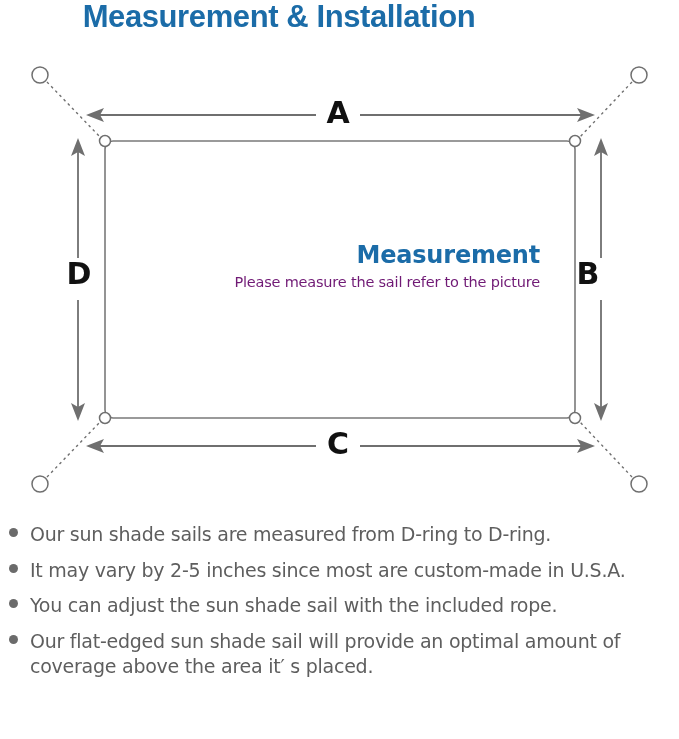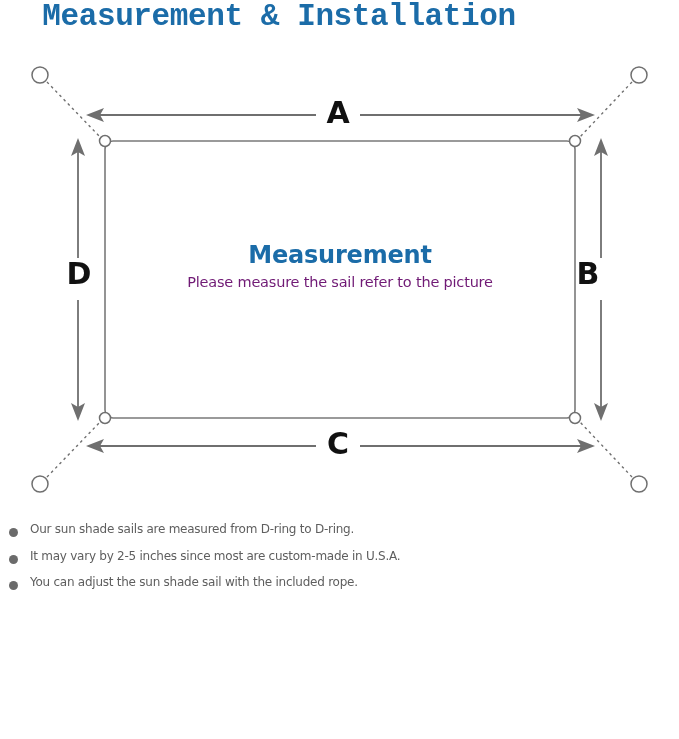--- a/index.html
+++ b/index.html
@@ -16,21 +16,21 @@
     -webkit-font-smoothing: antialiased;
   }
 
   
   #page-title {
     position: absolute;
     left: 0;
     top: -1px;
     width: 558px;
     text-align: center;
-    font-family: Liberation Mono, monospace;
+    font-family: Liberation Sans, sans-serif;
     font-weight: bold;
     font-size: 31px;
     letter-spacing: -0.4px;
     color: #1b6ca8;
     white-space: nowrap;
   }
 
   
   #diagram {
     position: absolute;
@@ -56,21 +56,21 @@
   #dim-a { left: 317px; top: 46px; width: 42px; }
   #dim-c { left: 317px; top: 377px; width: 42px; }
   #dim-d { left: 62px;  top: 207px; width: 34px; }
   #dim-b { left: 571px; top: 207px; width: 34px; }
 
   #center-label {
     position: absolute;
     left: 140px;
     top: 190px;
     width: 400px;
-    text-align: center;
+    text-align: right;
   }
   #center-title {
     font-family: "DejaVu Sans", sans-serif;
     font-weight: bold;
     font-size: 24px;
     color: #1b6ca8;
     line-height: 1.15;
     letter-spacing: -0.2px;
   }
   #center-subtitle {
@@ -86,21 +86,21 @@
     position: absolute;
     left: 0;
     top: 522px;
     width: 679px;
   }
   .note-item {
     position: relative;
     padding-left: 30px;
     margin-bottom: 11px;
     font-family: "DejaVu Sans", sans-serif;
-    font-size: 12px;
+    font-size: 19px;
     line-height: 1.30;
     color: #5e5e5e;
     letter-spacing: -0.25px;
   }
   .note-bullet {
     position: absolute;
     left: 9px;
     top: 6px;
     width: 9px;
     height: 9px;
@@ -192,13 +192,17 @@
     <span class="note-bullet"></span>
     <span class="note-text">It may vary by 2-5 inches since most are custom-made in U.S.A.</span>
   </div>
 
 
   <div class="note-item">
     <span class="note-bullet"></span>
     <span class="note-text">You can adjust the sun shade sail with the included rope.</span>
   </div>
 
+  <div class="note-item">
+    <span class="note-bullet"></span>
+    <span class="note-text">Our flat-edged sun shade sail will provide an optimal amount of coverage above the area it′ s placed.</span>
+  </div>
 </div>
 
 </body></html>

